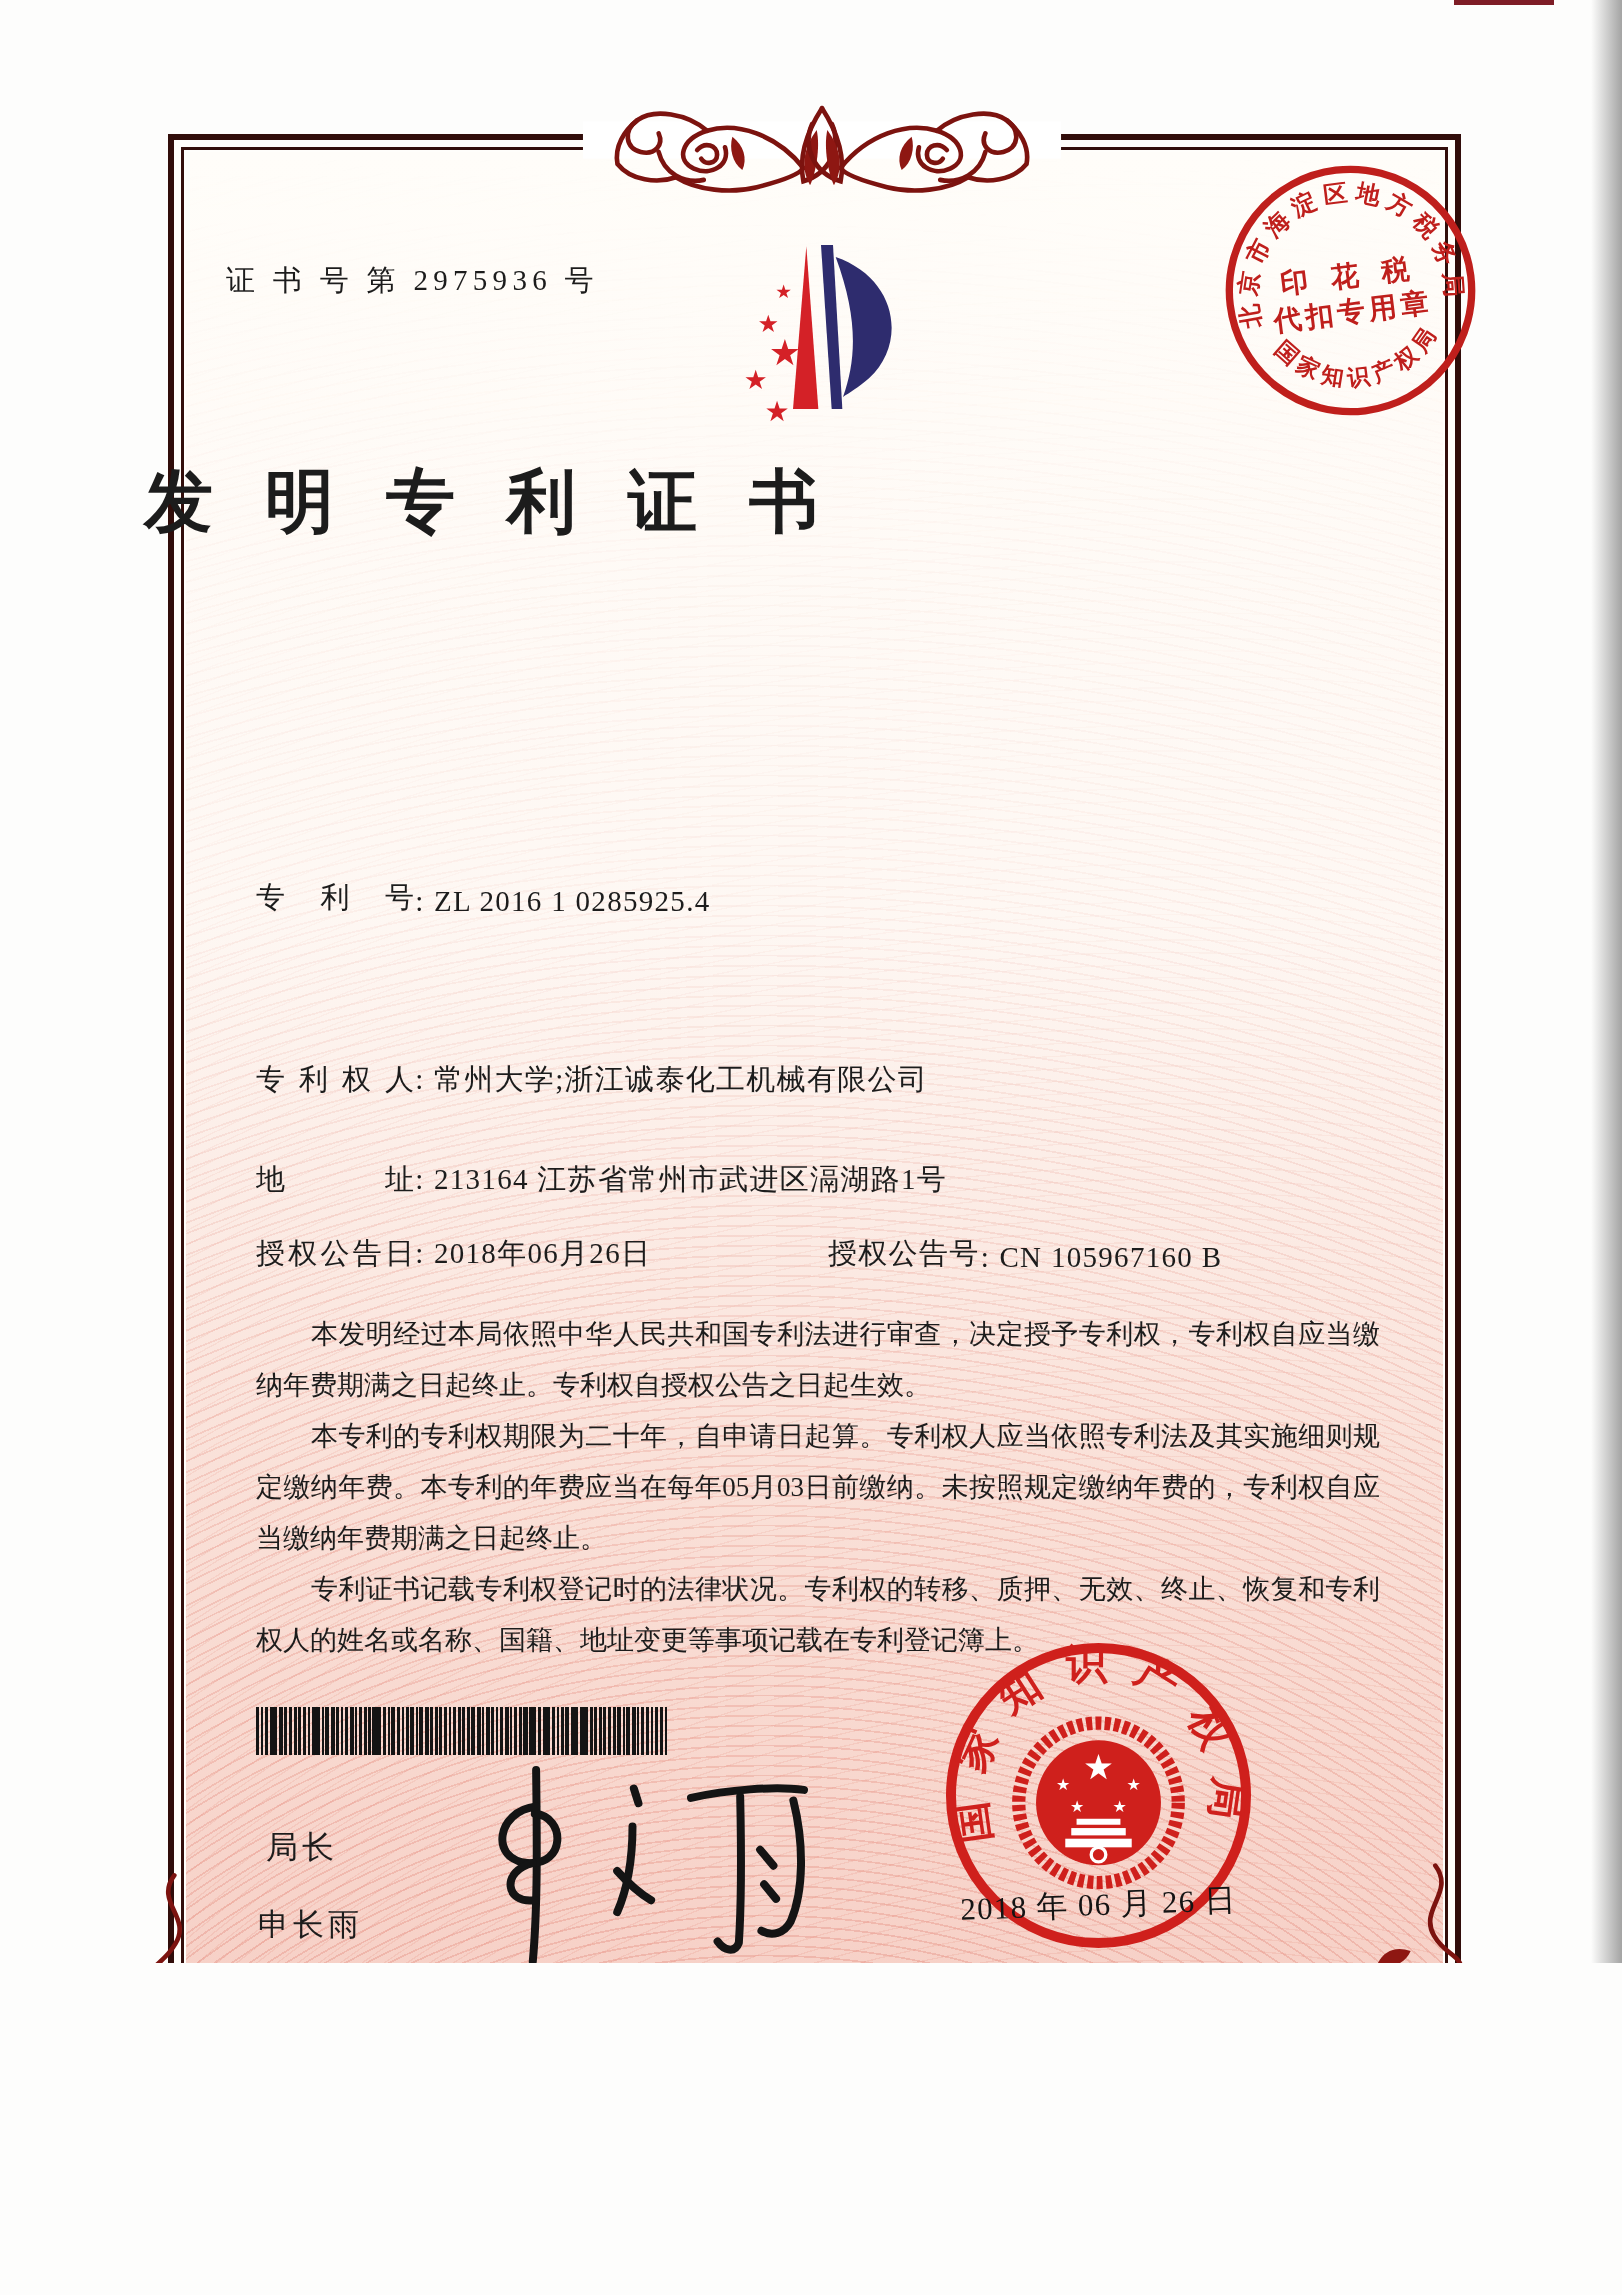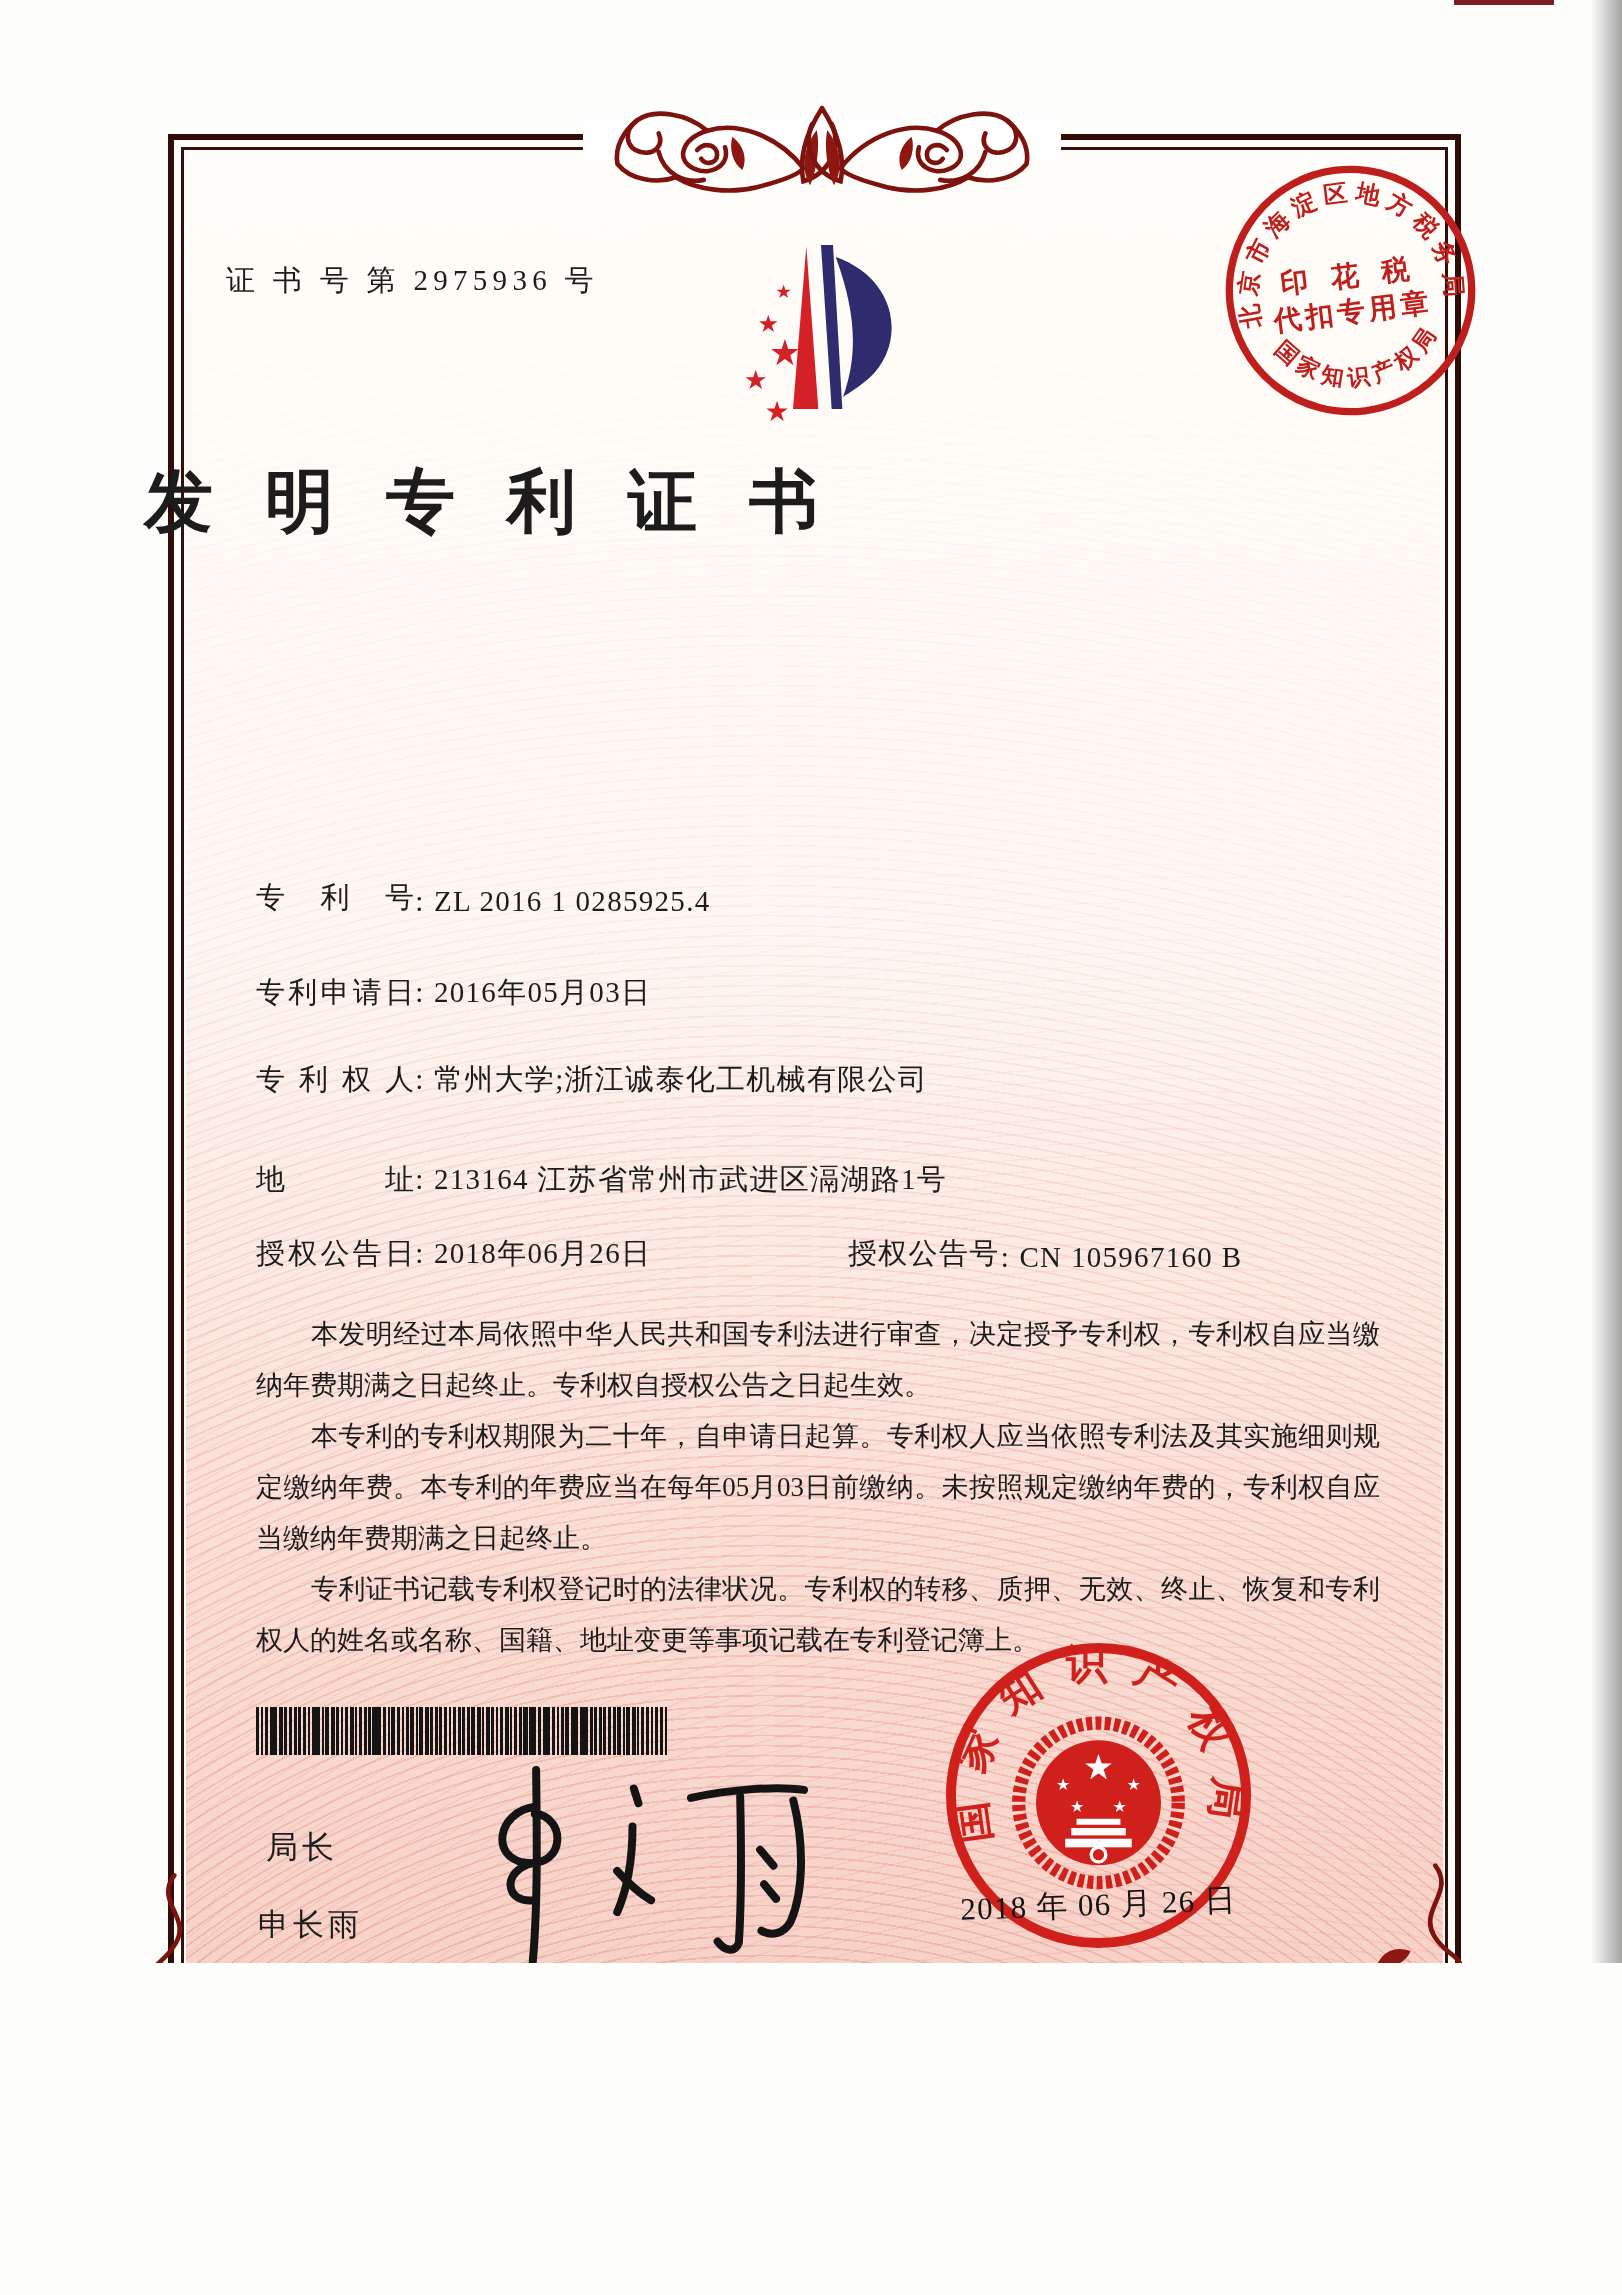--- a/index.html
+++ b/index.html
@@ -26,21 +26,21 @@
 
   
   .certno{position:absolute;left:226px;top:261px;font-size:29px;letter-spacing:5.3px;}
   .title{position:absolute;left:170px;top:456px;width:1291px;text-align:left;font-size:69px;font-weight:600;letter-spacing:52px;margin-left:-26px;white-space:nowrap;}
 
   .frow{position:absolute;left:256px;white-space:nowrap;font-size:29px;}
   .flabel{display:inline-block;width:158px;text-align:justify;text-align-last:justify;vertical-align:bottom;}
   .fcolon{margin:0 10.6px 0 1.3px;}
   .fval{letter-spacing:1.3px;}
   .group2{position:absolute;left:572px;top:0;white-space:nowrap;}
-  .group2 .flabel{width:auto;text-align-last:auto;letter-spacing:1.3px;margin-left:20px;}
+  .group2 .flabel{width:auto;text-align-last:auto;letter-spacing:1.3px;}
 
   .bodytext{position:absolute;left:256px;top:1309px;width:1124px;font-size:27px;line-height:51px;text-align:justify;}
   .bodytext p{margin:0;text-indent:55px;}
 
   .barcode{position:absolute;left:256px;top:1707px;width:411px;height:48px;
     background-image:
       repeating-linear-gradient(90deg,#141414 0 2.7px,transparent 2.7px 4.7px),
       repeating-linear-gradient(90deg,#141414 0 1.3px,transparent 1.3px 8.6px),
       repeating-linear-gradient(90deg,#141414 0 2px,transparent 2px 19.3px);}
 
@@ -130,23 +130,20 @@
     <path id="taxBot" d="M 52,230 A 150,150 0 0 0 340,230" fill="none"></path>
     <text font-size="34" fill="#bf1f1c" letter-spacing="8" font-weight="600">
       <textPath href="#taxBot" startOffset="50%" text-anchor="middle">国家知识产权局</textPath>
     </text>
   </svg>
 
   <div class="title">发明专利证书</div>
 
   <div class="frow" style="top:878px;">
     <span class="flabel">专利号</span><span class="fcolon">:</span><span class="fval">ZL 2016 1 0285925.4</span>
-  </div>
-  <div class="frow" style="top:973px;">
-    <span class="flabel">专利申请日</span><span class="fcolon">:</span><span class="fval">2016年05月03日</span>
   </div>
   <div class="frow" style="top:1060px;">
     <span class="flabel">专利权人</span><span class="fcolon">:</span><span class="fval">常州大学;浙江诚泰化工机械有限公司</span>
   </div>
   <div class="frow" style="top:1160px;">
     <span class="flabel">地址</span><span class="fcolon">:</span><span class="fval">213164 江苏省常州市武进区滆湖路1号</span>
   </div>
   <div class="frow" style="top:1234px;">
     <span class="flabel">授权公告日</span><span class="fcolon">:</span><span class="fval">2018年06月26日</span>
     <span class="group2">

